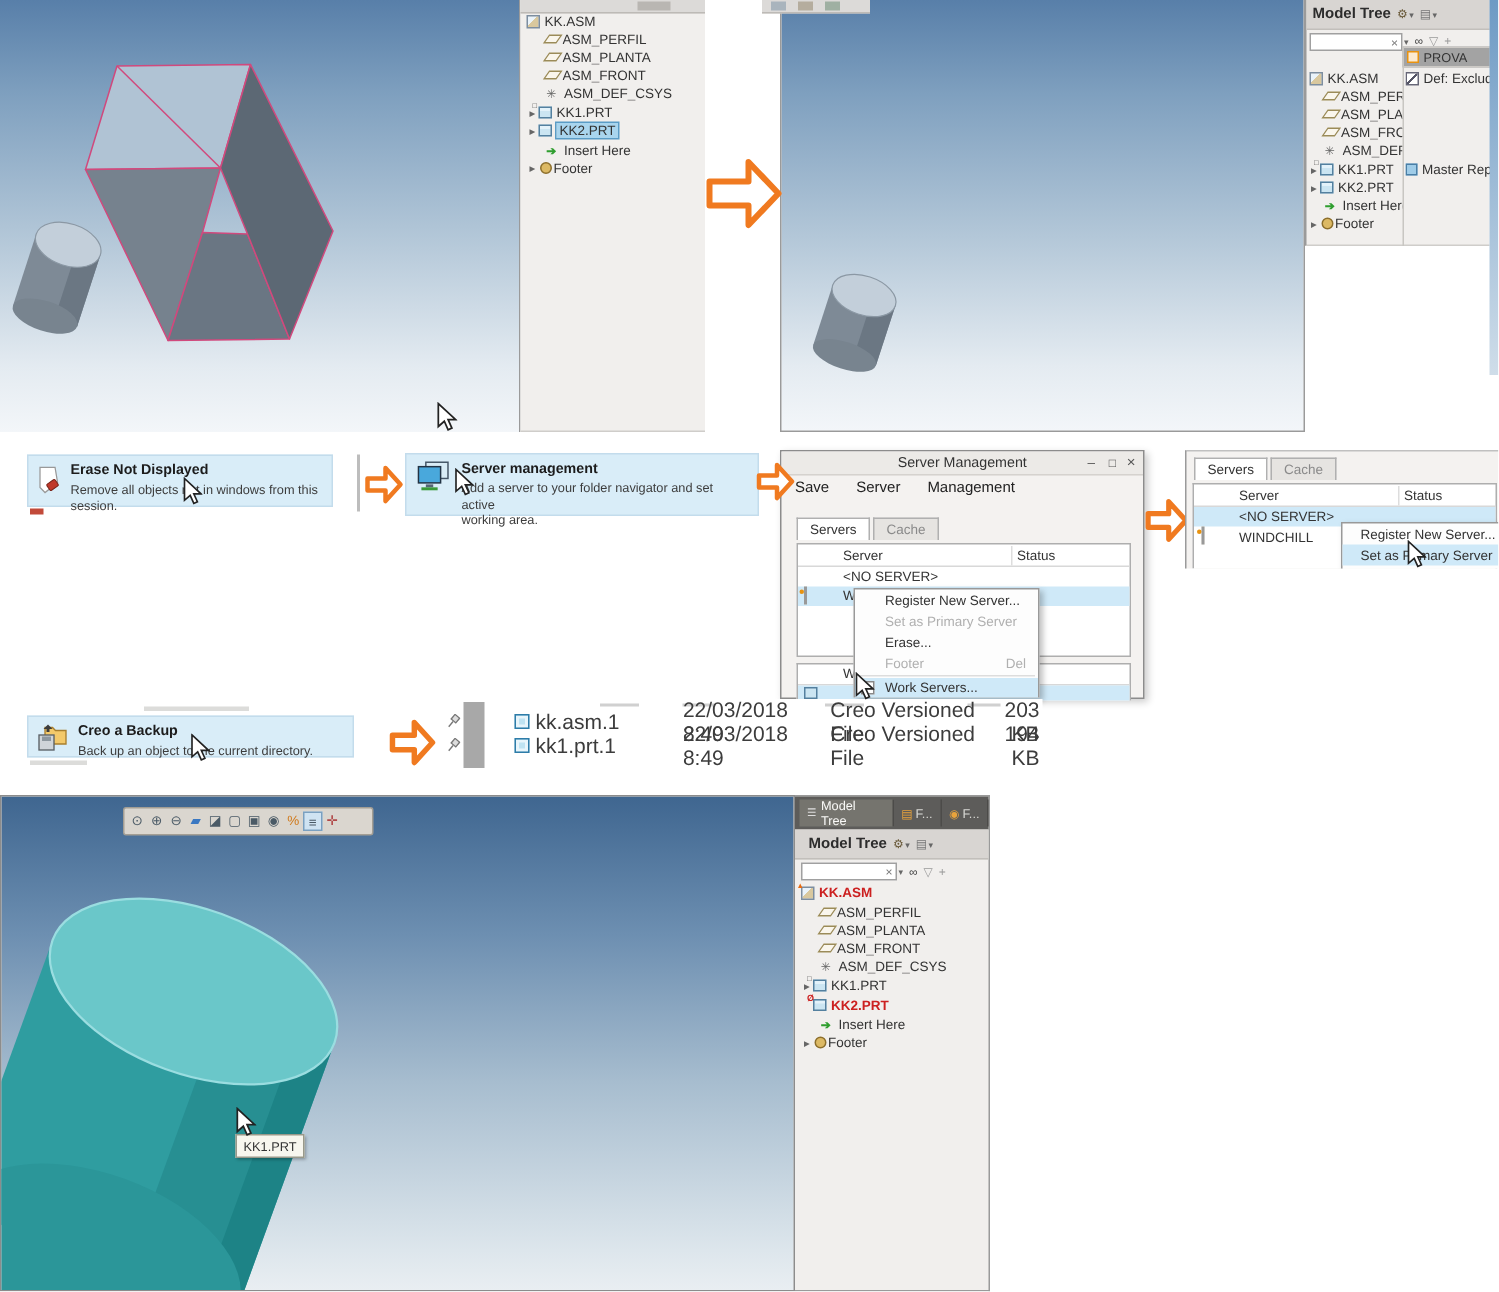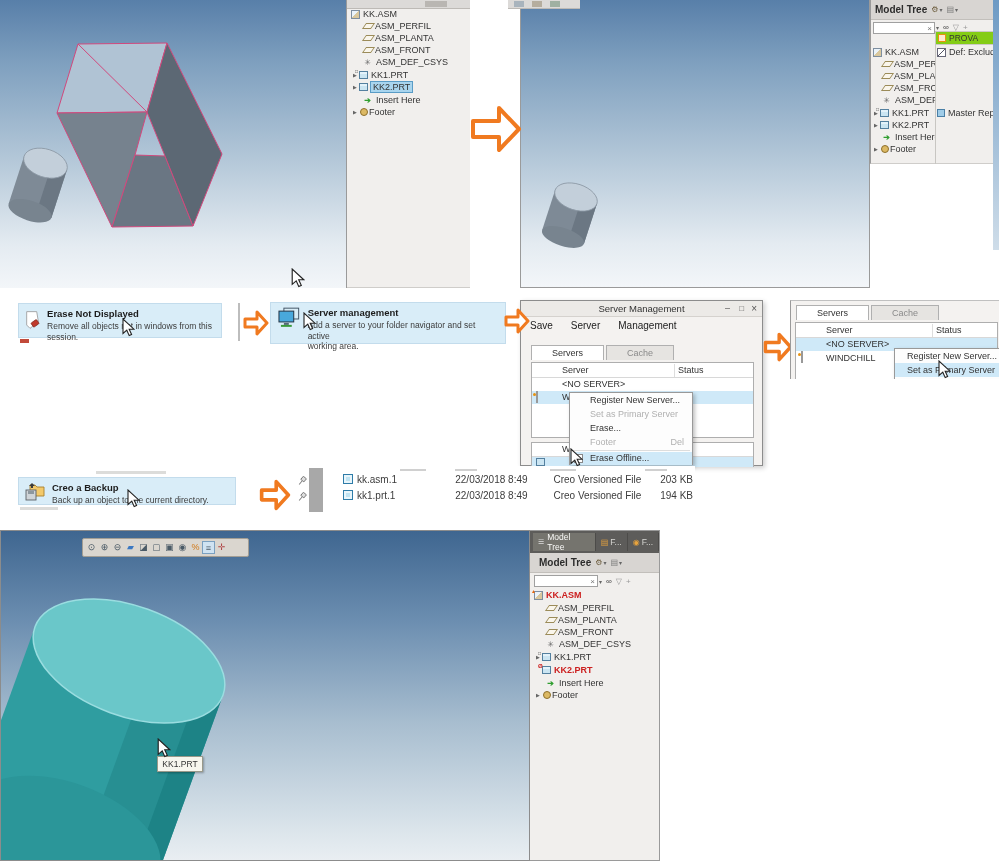--- a/index.html
+++ b/index.html
@@ -44,25 +44,25 @@
   .hicon{font-size:8px;color:#6a5a3a;margin-left:4px}
   .hdd{font-size:6px;color:#666;margin-left:1px}
   .srow{display:flex;align-items:center}
   .sinput{background:#fff;border:1px solid #a0a0a0;height:12px;position:relative;font-size:8px}
   .sx{position:absolute;right:2px;top:0;font-size:8px;color:#777;line-height:11px}
   .sic{font-size:8px;color:#444;margin-left:4px}
   .sic2{font-size:8px;color:#999;margin-left:4px}
   .tabdark{background:#5d5c5a;display:flex;align-items:center}
   .dtab{height:18px;display:flex;align-items:center;padding:0 5px;font-size:8.5px;color:#d8d8d4;border-right:1px solid #4c4b49}
   .dtab.active{background:#75746e;color:#fafaf8}
-  .filerow{position:absolute;display:flex;font-size:10px;color:#3c3c3c;height:14px}
+  .filerow{position:absolute;display:flex;align-items:center;font-size:14px;color:#3c3c3c;height:14px}
   .tbicon{width:13px;height:13px;text-align:center;line-height:13px;font-size:9px;color:#4a5a66;flex:none}
   .pressed{background:#cfe3f2;border:1px solid #7aa0c0}
   .tabwh{position:absolute;font-size:9px;color:#333;display:flex;align-items:flex-end}
-  .wtab{padding:2px 20px;border:1px solid #b0b0b0;border-bottom:none;background:#fff;margin-right:2px}
+  .wtab{padding:2px 8px;border:1px solid #b0b0b0;border-bottom:none;background:#fff;margin-right:2px}
   .wtab.off{background:#e6e4e1;color:#8a8a8a}
 </style>
 </head>
 <body>
 
 <div class="screen">
 
   <div class="abs grad-top" style="left:0;top:0;width:347px;height:288px;border-right:1px solid #9a9a9a">
     <svg width="347" height="288" viewBox="0 0 347 288">
       <g stroke="#d1497d" stroke-width="1" stroke-linejoin="round">
@@ -157,21 +157,21 @@
     </div>
     <div class="srow" style="height:15px;padding-left:2px">
       <span class="sinput" style="width:62px">
           <span class="sx">×</span>
         </span>
       <span class="hdd">▾</span>
       <span class="sic">∞</span>
       <span class="sic2">▽</span>
       <span class="sic2">+</span>
     </div>
-    <div class="abs" style="left:64px;top:31px;width:59px;height:14px;background:#84cc16;border:1px solid #ccc9c5;display:flex;align-items:center;padding-left:2px">
+    <div class="abs" style="left:64px;top:31px;width:59px;height:14px;background:#a3a3a3;border:1px solid #ccc9c5;display:flex;align-items:center;padding-left:2px">
       <span class="i-sq-orange"></span>
       <span style="font-size:8.5px;color:#333">PROVA</span>
     </div>
     <div class="abs" style="left:64px;top:31px;width:1px;height:133px;background:#c8c6c2"></div>
 
     <div class="abs" style="left:0;top:46px;width:64px;height:118px;overflow:hidden">
       <div class="trow" style="top:0;left:2px">
         <span class="tico i-asm"></span>
         <span class="tlabel">KK.ASM</span>
       </div>
@@ -305,21 +305,21 @@
       <div class="cmi">Register New Server...</div>
       <div class="cmi dis">Set as Primary Server</div>
       <div class="cmi">Erase...</div>
       <div class="cmi dis">
         <span>Footer</span>
         <span class="abs" style="right:8px">Del</span>
       </div>
       <div style="height:1px;background:#ddd;margin:1px 2px"></div>
       <div class="cmi hl" style="height:13px;line-height:13px">
         <span class="abs" style="left:4px;top:2px;width:9px;height:9px;background:#fff;border:1px solid #888"></span>
-        <span>Erase Offline...</span>
+        <span>Work Servers...</span>
       </div>
     </div>
   </div>
 
   <svg class="abs" style="left:763px;top:331px" width="30" height="32" viewBox="0 0 26 28">
     <polygon points="2,10 14,10 14,3 24,14 14,25 14,18 2,18" fill="#fff" stroke="#f07a20" stroke-width="3" stroke-linejoin="round"></polygon>
   </svg>
 
   <div class="abs" style="left:790px;top:300px;width:209px;height:79px;background:#f4f2f0;border-left:1px solid #9a9a9a;border-top:1px solid #c0c0c0;overflow:hidden">
     <div class="tabwh" style="left:5px;top:4px">

